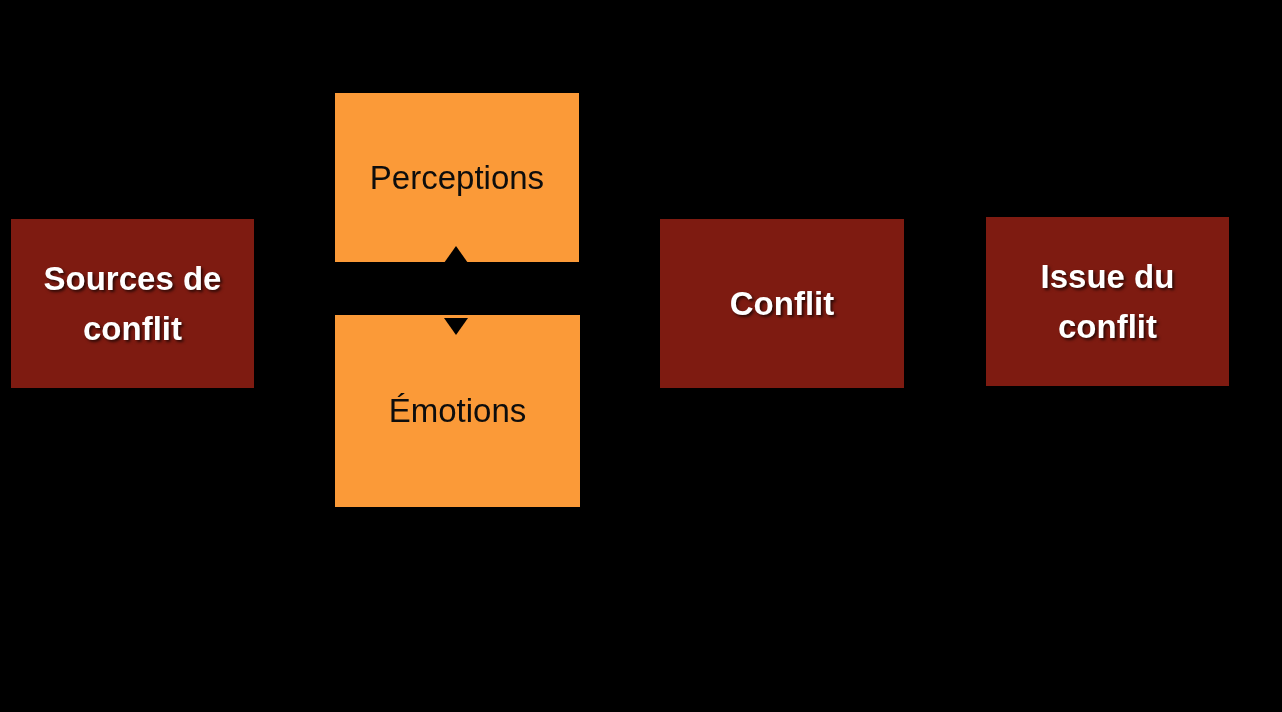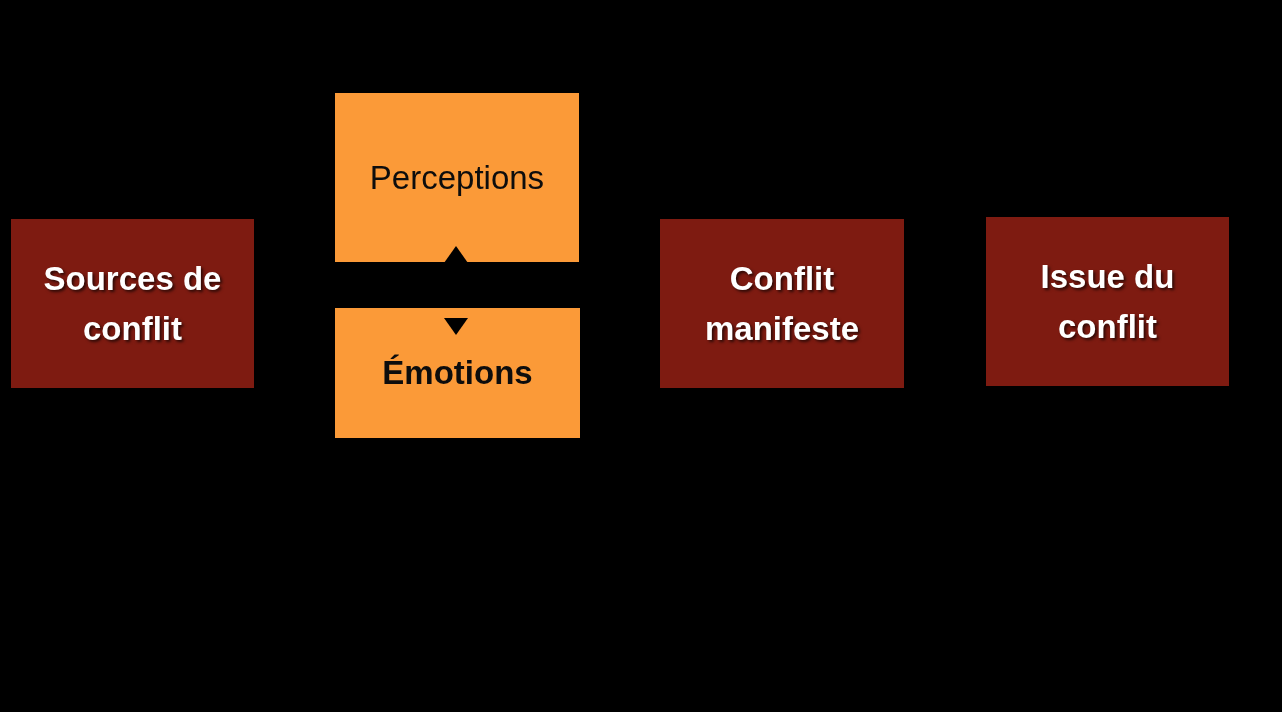--- a/index.html
+++ b/index.html
@@ -25,21 +25,21 @@
     text-shadow:2px 2px 3px rgba(0,0,0,0.65);
     margin-top:12px;
   }
   .box.orange{
     background:var(--orange,#FB9A38);
     color:var(--text-dark,#0d0d0d);
     font-weight:400;
   }
   #box-sources    {left:11px;  top:207px; width:243px; height:169px;}
   #box-perceptions{left:335px; top:93px;  width:244px; height:169px;}
-  #box-emotions   {left:335px; top:308px; width:245px; height:130px;font-weight:bold;}
+  #box-emotions   {left:335px; top:315px; width:245px; height:192px;}
   #box-manifeste  {left:660px; top:207px; width:244px; height:169px;}
   #box-issue      {left:986px; top:205px; width:243px; height:169px;}
 
   
   .tri{position:absolute;width:0;height:0;z-index:2;}
   .tri.up{
     left:444px;top:246px;
     border-left:12px solid transparent;
     border-right:12px solid transparent;
     border-bottom:17px solid var(--connector-black,#000);
@@ -64,21 +64,20 @@
   <div class="box orange" id="box-perceptions">
     <span>Perceptions</span>
   </div>
 
   <div class="box orange" id="box-emotions">
     <span>Émotions</span>
   </div>
 
   <div class="box red" id="box-manifeste">
     <span>Conflit</span>
-    <span>manifeste</span>
   </div>
 
   <div class="box red" id="box-issue">
     <span>Issue du</span>
     <span>conflit</span>
   </div>
 
   <div class="tri up"></div>
   <div class="tri down"></div>
 

